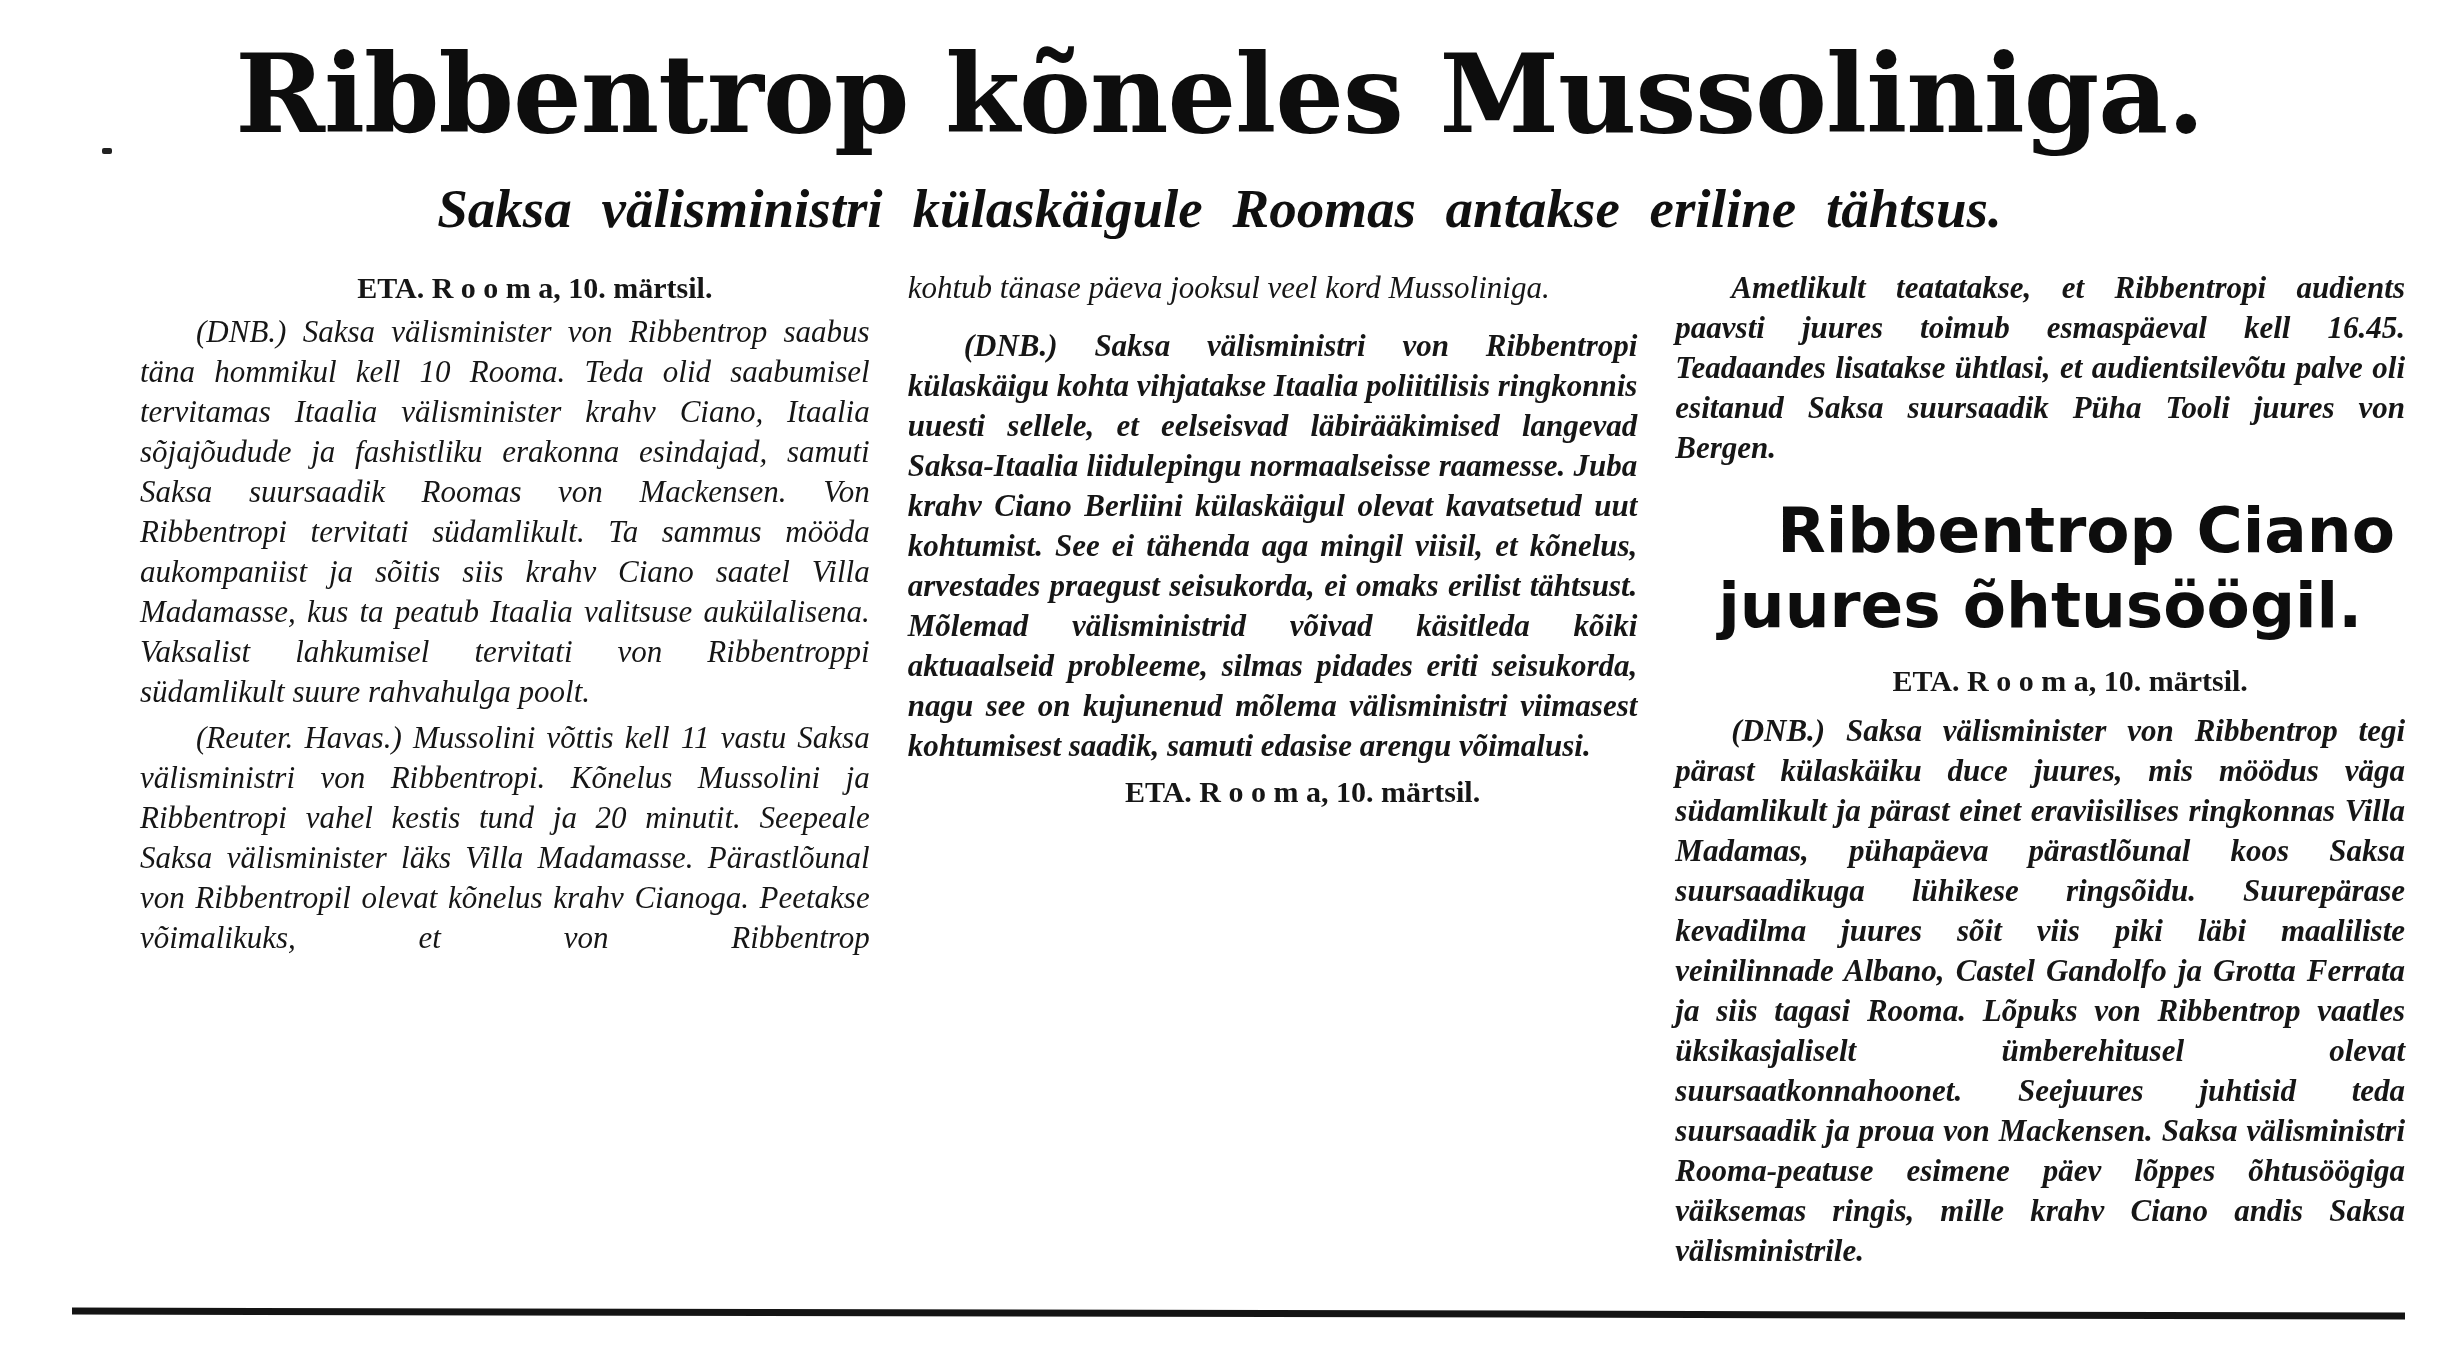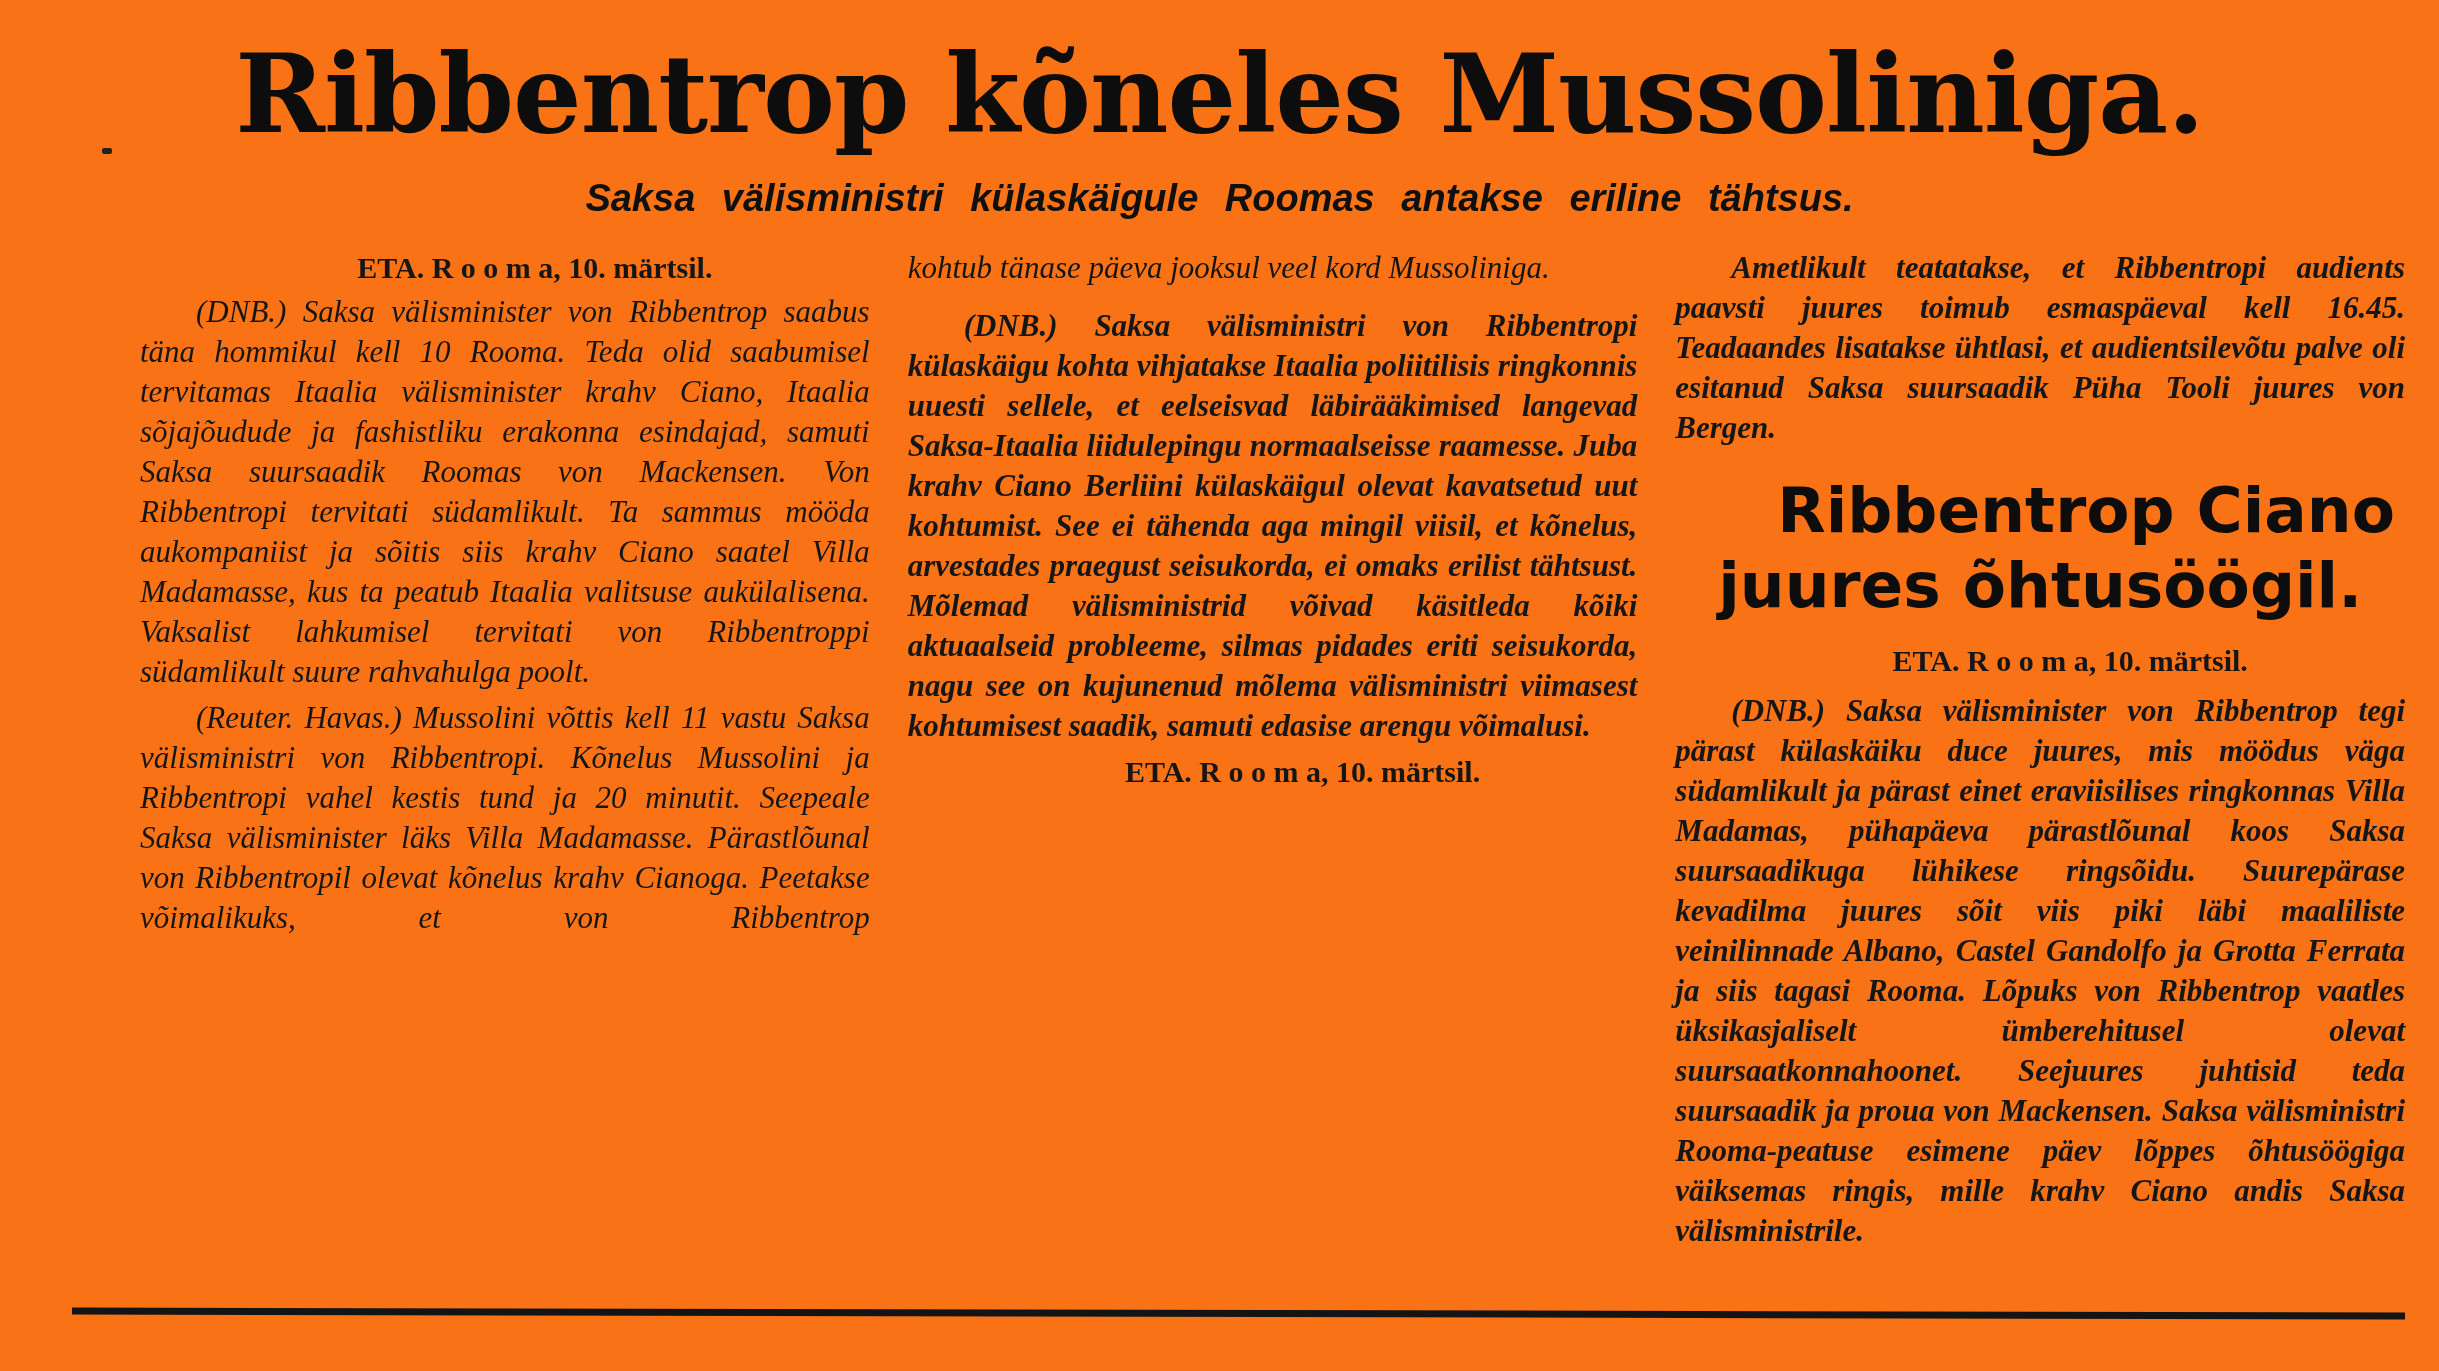--- a/index.html
+++ b/index.html
@@ -4,21 +4,21 @@
 <style>
   html, body {
     margin: 0;
     padding: 0;
     background: #e8e8e4;
   }
   .page {
     position: relative;
     width: 2439px;
     height: 1371px;
-    background: #f97316;
+    background: #ffffff;
     color: #161616;
     font-family: "Liberation Serif", serif;
     overflow: hidden;
   }
   .speck {
     position: absolute;
     left: 102px;
     top: 148px;
     width: 10px;
     height: 6px;
@@ -32,24 +32,24 @@
     font-weight: 700;
     font-size: 108px;
     line-height: 1.05;
     letter-spacing: -1px;
     color: #0d0d0d;
     white-space: nowrap;
   }
   .subheadline {
     margin: 26px 120px 0 120px;
     text-align: center;
-    font-family: Liberation Sans, sans-serif;
+    font-family: Liberation Serif, serif;
     font-style: italic;
     font-weight: 700;
-    font-size: 38px;
+    font-size: 55px;
     word-spacing: 16px;
     letter-spacing: 0px;
     color: #101010;
     white-space: nowrap;
   }
   .columns {
     display: flex;
     gap: 38px;
     padding: 28px 34px 0 100px;
     box-sizing: border-box;

